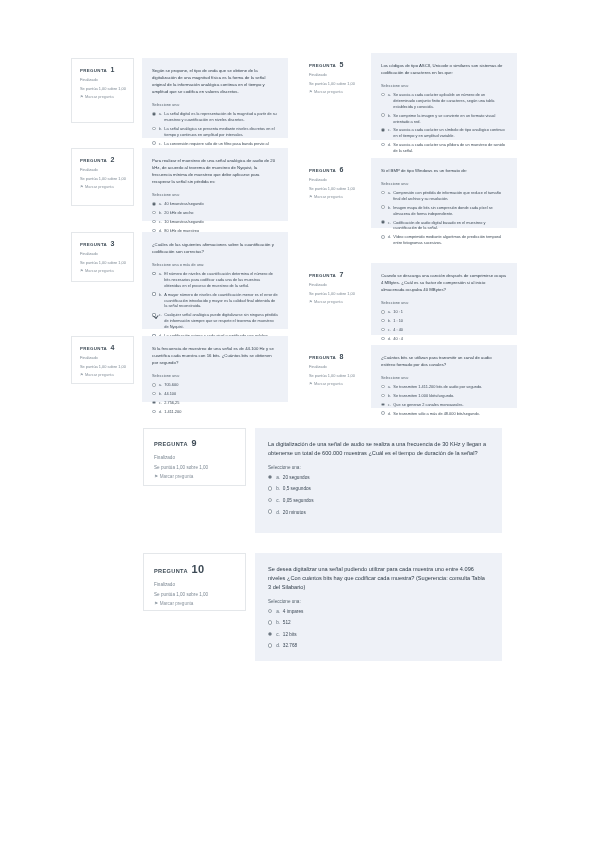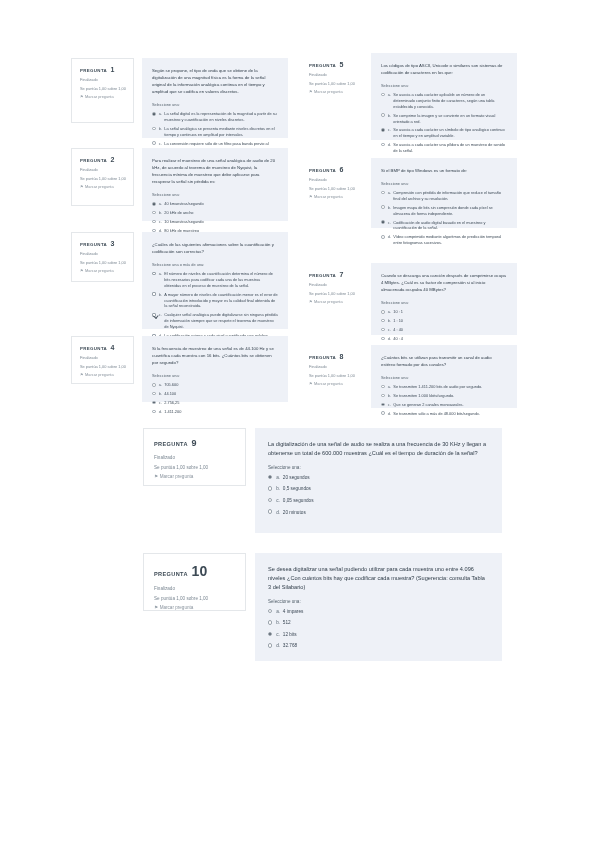--- a/index.html
+++ b/index.html
@@ -418,21 +418,21 @@
             <span class="mark"></span>
             <span class="olet">d.</span>
             <span class="otext">20 minutos</span>
           </li>
       </ul>
     </div>
   </div>
 
   <div class="qblock" style="left:143px;top:553px;">
     <div class="qinfo" style="width:103px;height:58px;padding:9px 10px;">
-      <div class="qnum" style="font-size:5.6px;margin-bottom:6px;"><span>PREGUNTA</span> <b style="font-size:14px;">10</b></div>
+      <div class="qnum" style="font-size:5.6px;margin-bottom:6px;"><span>PREGUNTA</span> <b style="font-size:11px;">10</b></div>
       <div class="line" style="font-size:4.6px;">Finalizado</div>
       <div class="line" style="font-size:4.6px;">Se puntúa 1,00 sobre 1,00</div>
       <div class="line flag" style="font-size:4.6px;"><span class="flagicon">⚑</span><span>Marcar pregunta</span></div>
     </div>
     <div class="qbody" style="width:247px;height:108px;margin-left:9px;padding:12px 13px;">
       <p class="qtext big">Se desea digitalizar una señal pudiendo utilizar para cada muestra uno entre 4.096 niveles ¿Con cuántos bits hay que codificar cada muestra? (Sugerencia: consulta Tabla 3 del Silabario)</p>
       <p class="selecc big">Seleccione una:</p>
       <ul class="opts">
         <li class="opt big">
             <span class="mark"></span>

